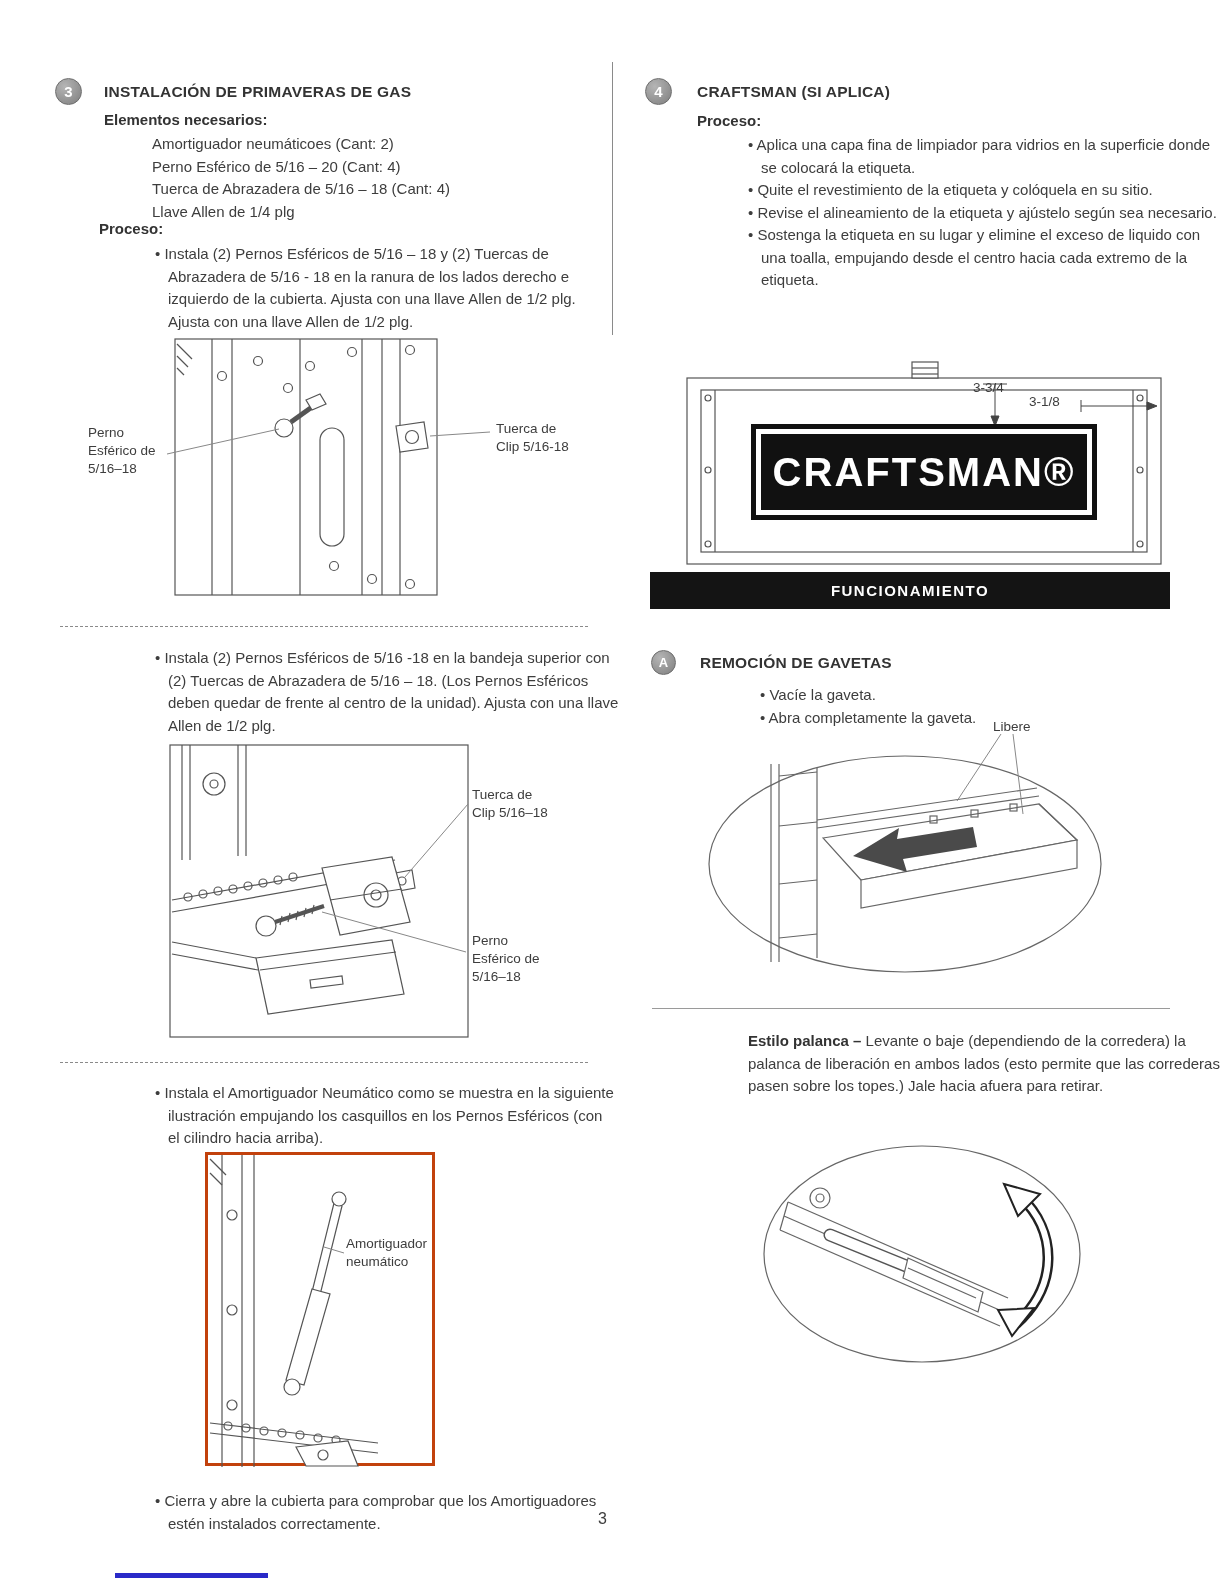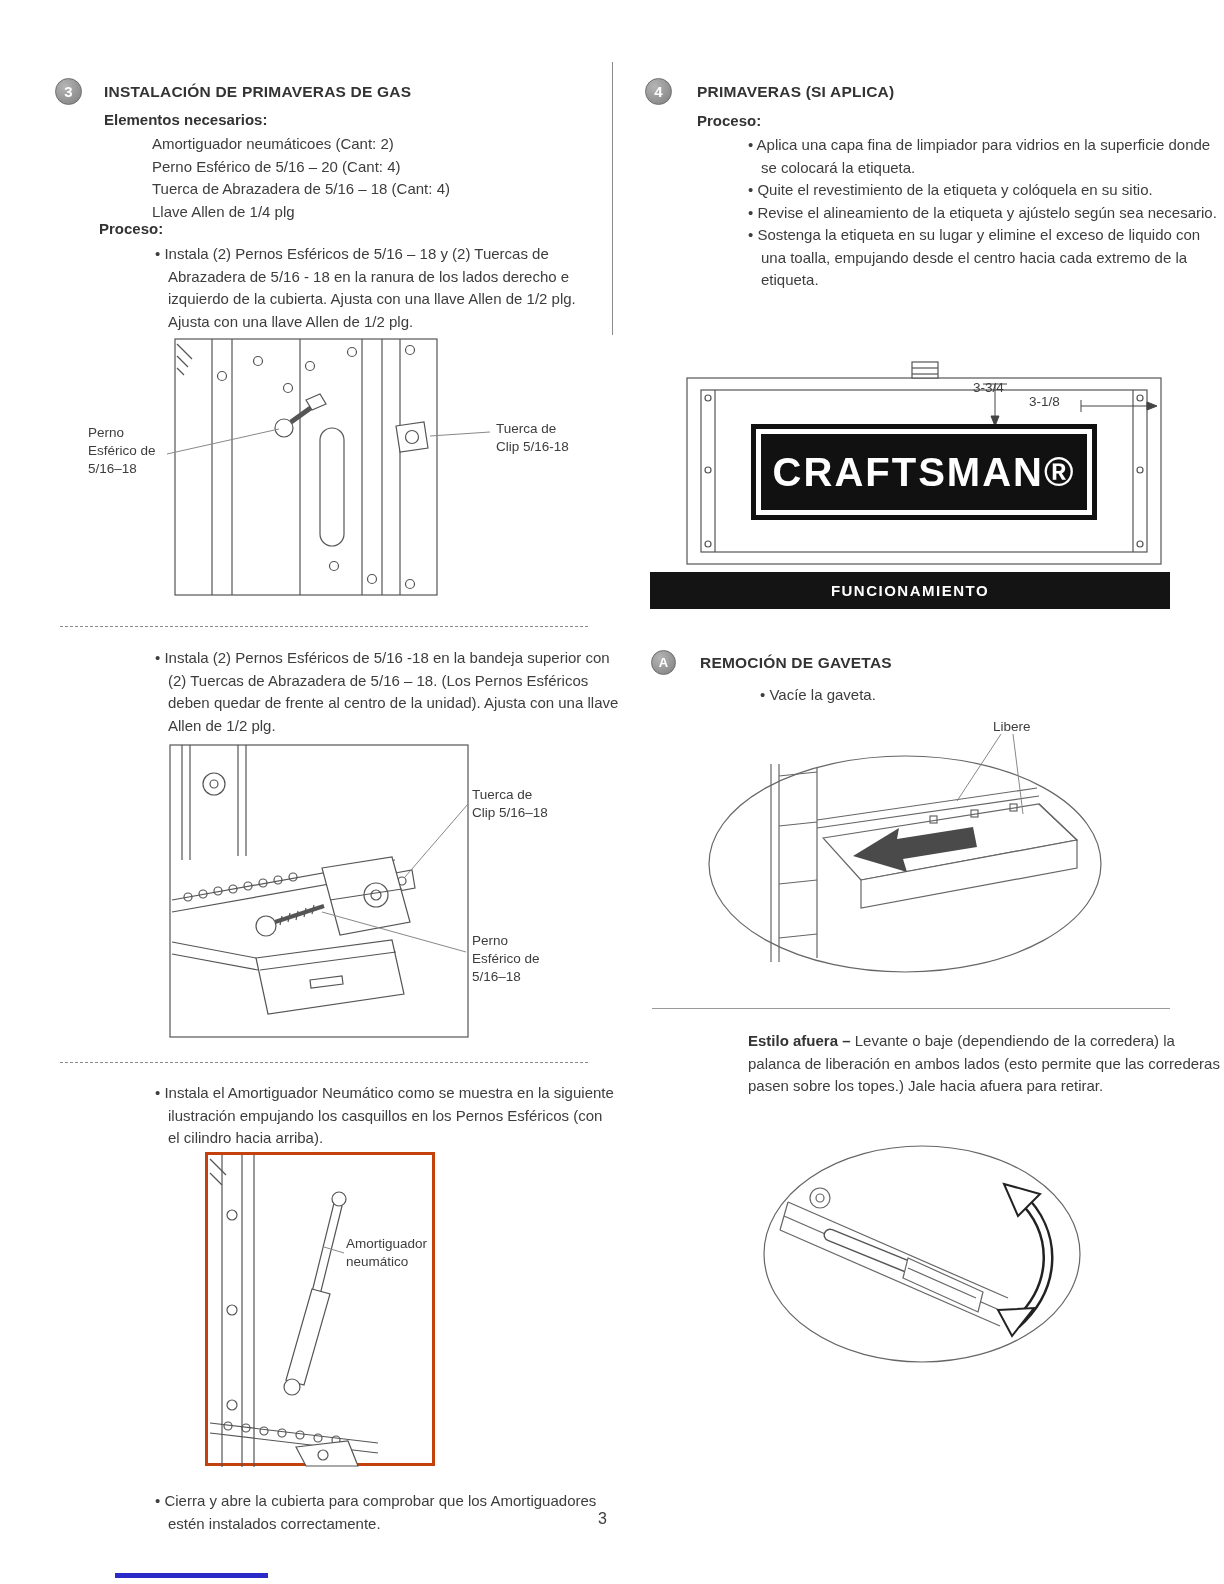--- a/index.html
+++ b/index.html
@@ -195,21 +195,21 @@
         <line x1="136" y1="98" x2="116" y2="92"></line>
       </g>
     </svg>
     <div class="abs lbl" style="left:138px; top:80px; width:92px;">Amortiguador
 neumático</div>
   </div>
 
   <div class="abs txt bullet" style="left:107px; top:1490px; width:462px;">Cierra y abre la cubierta para comprobar que los Amortiguadores estén instalados correctamente.</div>
 
   <div class="abs badge" style="left:645px; top:78px;">4</div>
-  <div class="abs title" style="left:697px; top:83px;">PRIMAVERAS (SI APLICA)</div>
+  <div class="abs title" style="left:697px; top:83px;">CRAFTSMAN (SI APLICA)</div>
 
   <div class="abs h" style="left:697px; top:112px;">Proceso:</div>
 
   <div class="abs txt" style="left:700px; top:134px; width:472px;">
     <div class="bullet">Aplica una capa fina de limpiador para vidrios en la superficie donde se colocará la etiqueta.</div>
     <div class="bullet">Quite el revestimiento de la etiqueta y colóquela en su sitio.</div>
     <div class="bullet">Revise el alineamiento de la etiqueta y ajústelo según sea necesario.</div>
     <div class="bullet">Sostenga la etiqueta en su lugar y elimine el exceso de liquido con una toalla, empujando desde el centro hacia cada extremo de la etiqueta.</div>
   </div>
 
@@ -246,20 +246,21 @@
     </div>
   </div>
 
   <div class="abs banner" style="left:650px; top:572px; width:520px; height:37px;">FUNCIONAMIENTO</div>
 
   <div class="abs badge" style="left:651px; top:650px; width:25px; height:25px; font-size:13px;">A</div>
   <div class="abs title" style="left:700px; top:654px;">REMOCIÓN DE GAVETAS</div>
 
   <div class="abs txt" style="left:712px; top:684px; width:460px;">
     <div class="bullet">Vacíe la gaveta.</div>
+    <div class="bullet">Abra completamente la gaveta.</div>
   </div>
 
   <div class="abs" style="left:705px; top:716px; width:410px; height:262px;">
     <svg width="410" height="262" viewBox="0 0 410 262">
       <g stroke="#666" fill="none" stroke-width="1.2">
         <ellipse cx="200" cy="148" rx="196" ry="108"></ellipse>
         <line x1="66" y1="48" x2="66" y2="246"></line>
         <line x1="74" y1="48" x2="74" y2="246"></line>
         <line x1="112" y1="52" x2="112" y2="242"></line>
         <line x1="74" y1="60" x2="112" y2="56"></line>
@@ -280,21 +281,21 @@
         <line x1="296" y1="18" x2="252" y2="85"></line>
         <line x1="308" y1="18" x2="318" y2="98"></line>
       </g>
     </svg>
     <div class="abs lbl" style="left:288px; top:2px;">Libere</div>
   </div>
 
   <div class="abs solidrule" style="left:652px; top:1008px; width:518px;"></div>
 
   <div class="abs txt" style="left:700px; top:1030px; width:472px;">
-    <span class="h">Estilo afuera –</span><span> Levante o baje (dependiendo de la corredera) la palanca de liberación en ambos lados (esto permite que las correderas pasen sobre los topes.) Jale hacia afuera para retirar.</span>
+    <span class="h">Estilo palanca –</span><span> Levante o baje (dependiendo de la corredera) la palanca de liberación en ambos lados (esto permite que las correderas pasen sobre los topes.) Jale hacia afuera para retirar.</span>
   </div>
 
   <div class="abs" style="left:758px; top:1140px; width:330px; height:228px;">
     <svg width="330" height="228" viewBox="0 0 330 228">
       <g stroke="#666" fill="none" stroke-width="1.2">
         <ellipse cx="164" cy="114" rx="158" ry="108"></ellipse>
         <circle cx="62" cy="58" r="10"></circle>
           <circle cx="62" cy="58" r="4"></circle>
         <line x1="30" y1="62" x2="250" y2="158"></line>
         <line x1="26" y1="76" x2="246" y2="172"></line>

